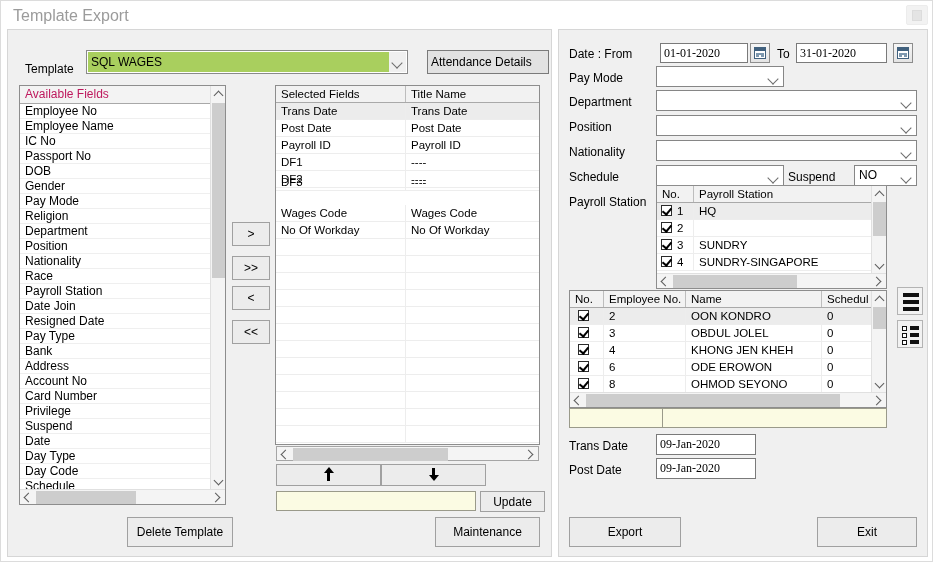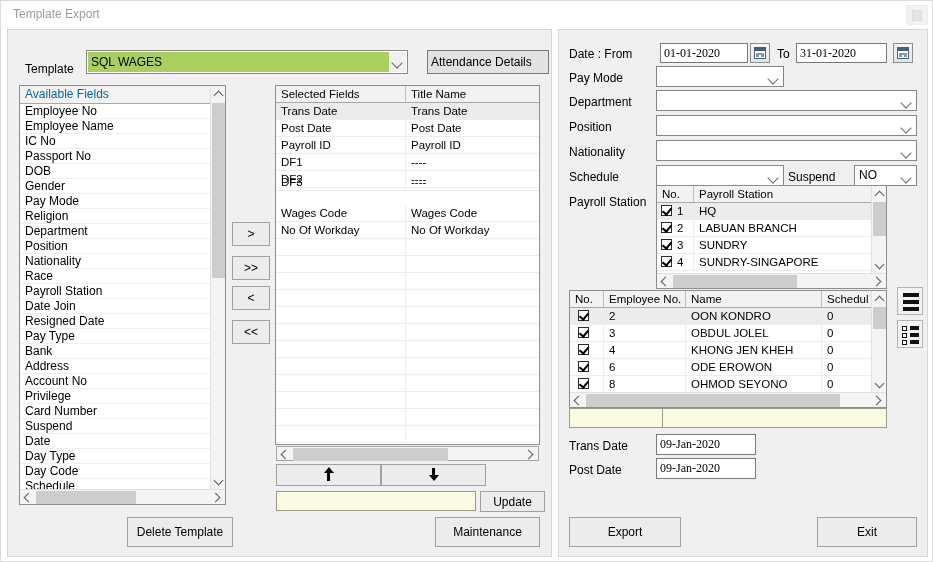--- a/index.html
+++ b/index.html
@@ -18,21 +18,21 @@
     border: 1px solid #dcdcdc;
   }
 
   
   .titlebar {
     position: absolute; left: 0; top: 0; width: 933px; height: 28px;
     background: #ffffff;
   }
   .titlebar .caption {
     position: absolute; left: 12px; top: 6px;
-    font-size: 12px; color: #9b9b9b;
+    font-size: 16px; color: #9b9b9b;
   }
   .titlebar .corner-btn {
     position: absolute; right: 6px; top: 4px; width: 20px; height: 18px;
     background: #f2f2f2; border: 1px solid #ececec; border-radius: 2px;
   }
   .titlebar .corner-btn i {
     display:block; margin: 4px auto 0; width: 8px; height: 9px;
     background: #e4e4e4; border: 1px solid #dcdcdc;
   }
 
@@ -97,21 +97,21 @@
 
   
   .listbox {
     position: absolute; box-sizing: border-box;
     background: #ffffff; border: 1px solid #8d8d8d;
     overflow: hidden;
   }
   .lb-head {
     position: relative; height: 18px; box-sizing: border-box;
     background: #f3f3f3; border-bottom: 1px solid #a8a8a8;
-    font-size: 12px; line-height: 17px; padding-left: 5px; color: #0369a1;
+    font-size: 12px; line-height: 17px; padding-left: 5px; color: #be185d;
   }
   .lb-rows { position: absolute; left:0; right:0; overflow: hidden; }
   .lb-row {
     height: 15px; line-height: 15px; box-sizing: border-box;
     border-bottom: 1px solid #efefef;
     padding-left: 5px; font-size: 12px; white-space: nowrap; overflow: hidden;
   }
 
   
   .vsb {
@@ -274,22 +274,22 @@
           <div class="lb-row">Position</div>
           <div class="lb-row">Nationality</div>
           <div class="lb-row">Race</div>
           <div class="lb-row">Payroll Station</div>
           <div class="lb-row">Date Join</div>
           <div class="lb-row">Resigned Date</div>
           <div class="lb-row">Pay Type</div>
           <div class="lb-row">Bank</div>
           <div class="lb-row">Address</div>
           <div class="lb-row">Account No</div>
+          <div class="lb-row">Card Number</div>
           <div class="lb-row">Privilege</div>
-          <div class="lb-row">Card Number</div>
           <div class="lb-row">Suspend</div>
           <div class="lb-row">Date</div>
           <div class="lb-row">Day Type</div>
           <div class="lb-row">Day Code</div>
           <div class="lb-row">Schedule</div>
         </div>
       <div class="vsb" style="right:0; top:0; bottom:15px;">
         <div class="up"></div>
         <div class="thumb" style="top:17px; height:175px;"></div>
         <div class="dn"></div>
@@ -452,21 +452,20 @@
         <div class="gh" style="left:0; width:37px;">No.</div>
         <div class="gh" style="left:37px; width:178px; border-right:none;">Payroll Station</div>
       </div>
       <div id="station-rows" style="position:absolute; left:0; top:17px; right:15px;">
           <div class="g-row sel" style="top: 0px;">
             <div class="g-cell" style="left: 0px; width: 37px; padding-left: 20px;">1<span class="chk"></span></div>
             <div class="g-cell" style="left: 37px; width: 179px; border-right: none;">HQ</div>
           </div>
           <div class="g-row" style="top: 17px;">
             <div class="g-cell" style="left: 0px; width: 37px; padding-left: 20px;">2<span class="chk"></span></div>
-            <div class="g-cell" style="left: 37px; width: 179px; border-right: none;">LABUAN BRANCH</div>
           </div>
           <div class="g-row" style="top: 34px;">
             <div class="g-cell" style="left: 0px; width: 37px; padding-left: 20px;">3<span class="chk"></span></div>
             <div class="g-cell" style="left: 37px; width: 179px; border-right: none;">SUNDRY</div>
           </div>
           <div class="g-row" style="top: 51px;">
             <div class="g-cell" style="left: 0px; width: 37px; padding-left: 20px;">4<span class="chk"></span></div>
             <div class="g-cell" style="left: 37px; width: 179px; border-right: none;">SUNDRY-SINGAPORE</div>
           </div>
         </div>

